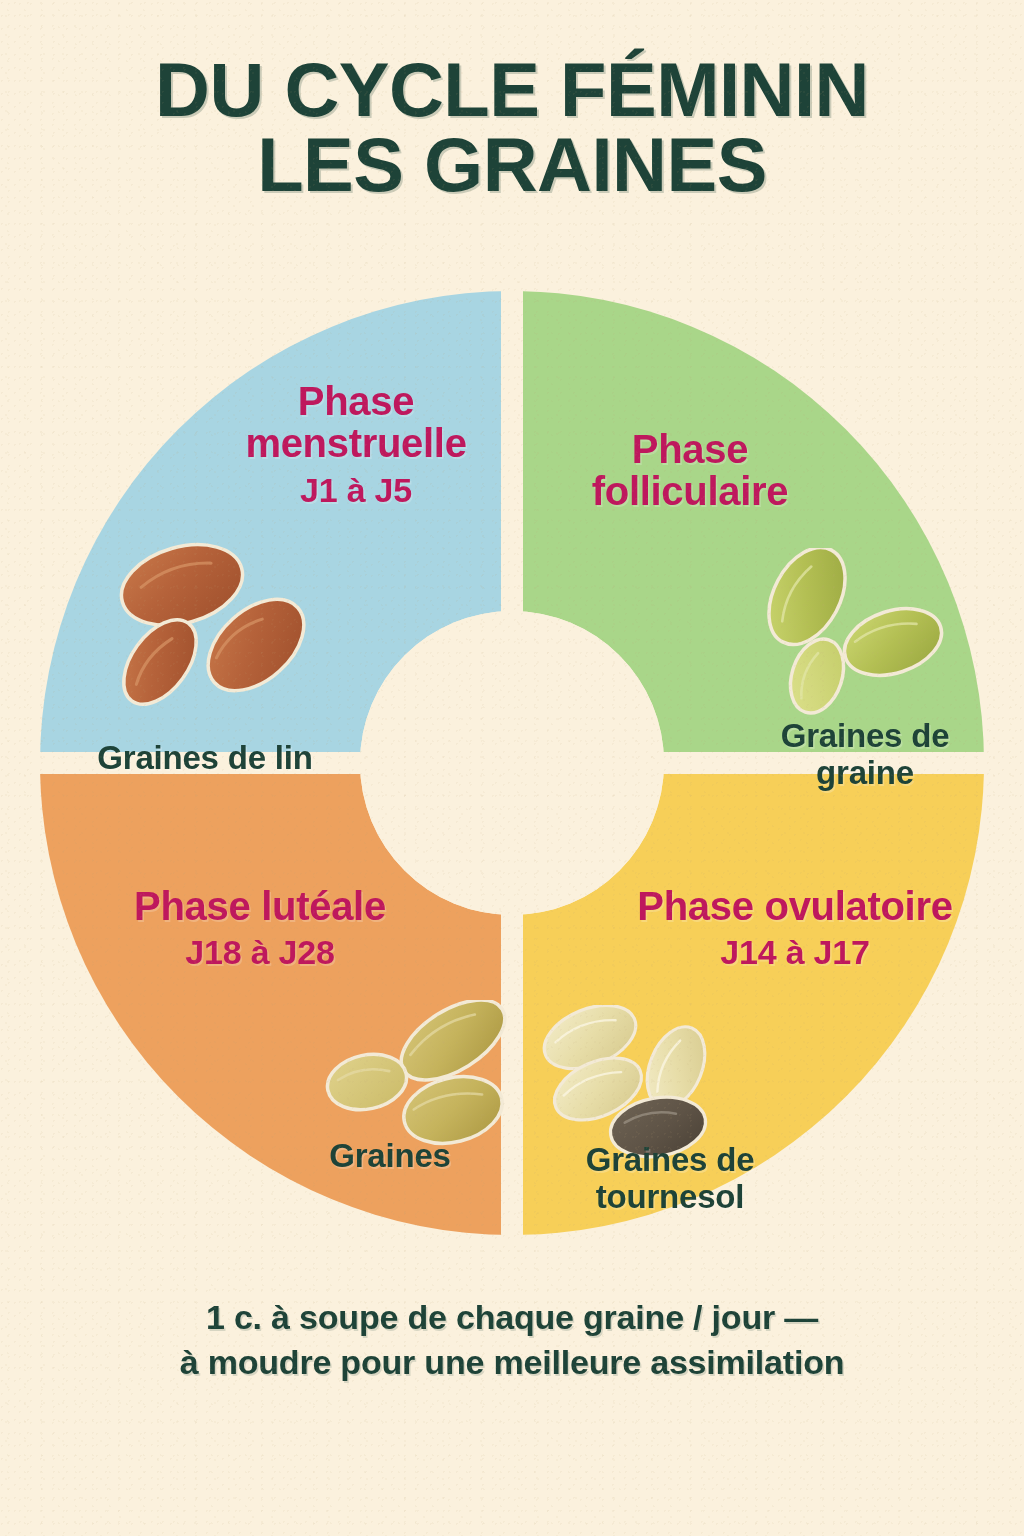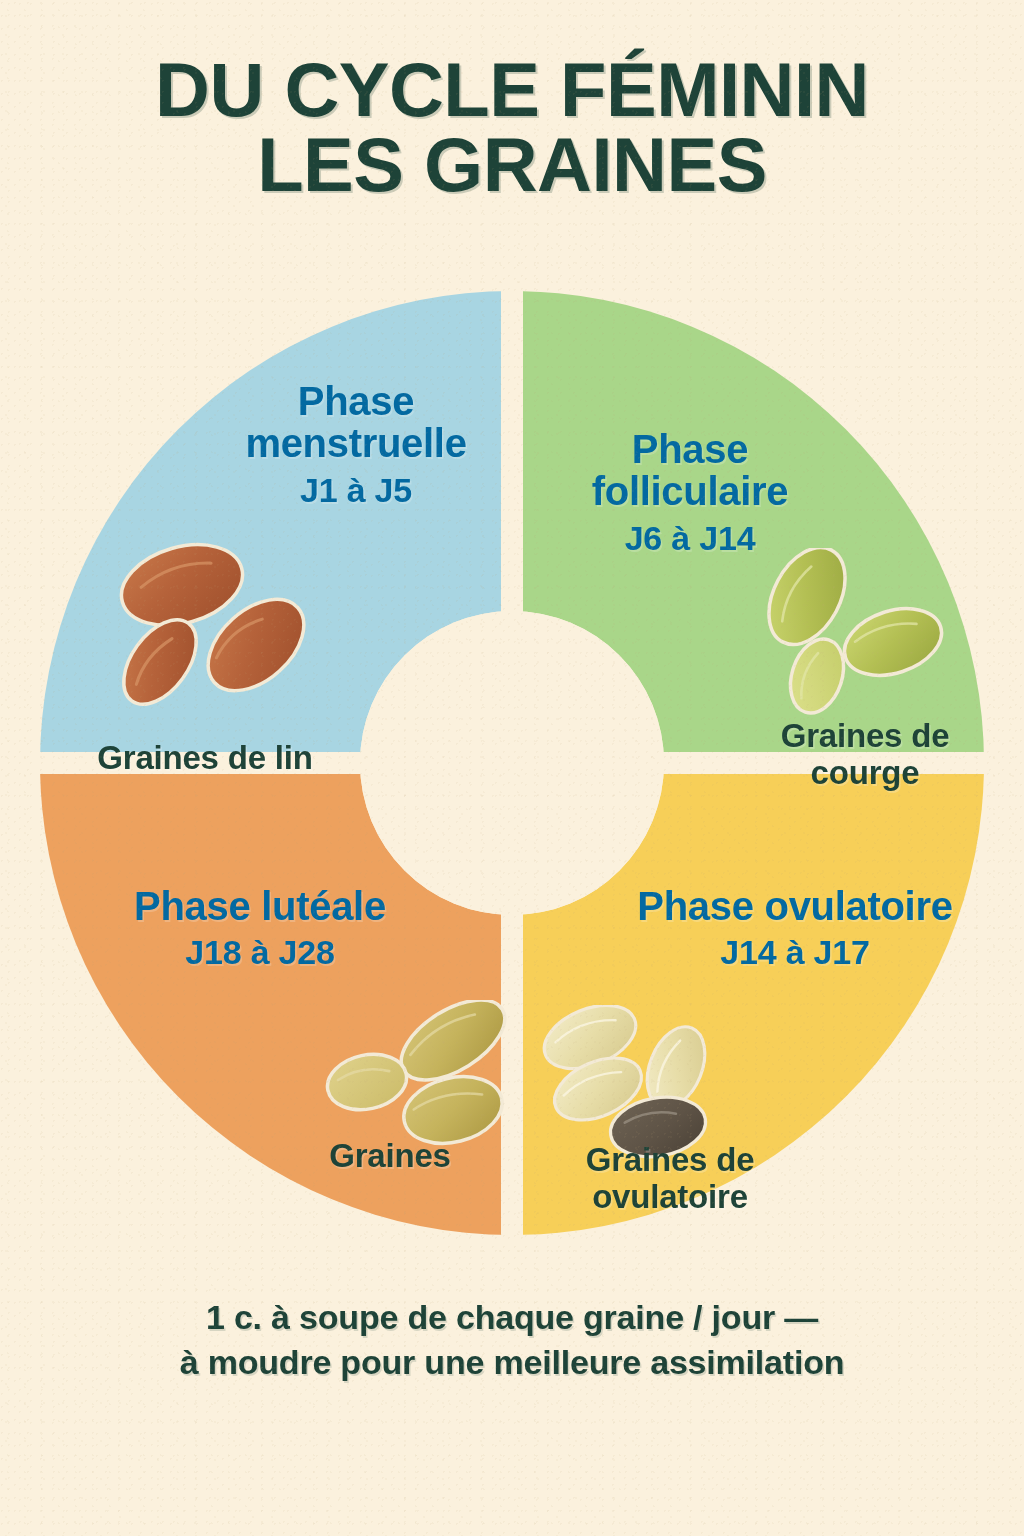--- a/index.html
+++ b/index.html
@@ -58,21 +58,21 @@
     width: 954px;
     height: 954px;
     z-index: 10;
   }
   .donut-svg { display: block; width: 954px; height: 954px; }
 
   
   .seg-text {
     position: absolute;
     z-index: 30;
-    color: #0369a1;
+    color: #be185d;
     text-align: center;
     text-shadow: 1.5px 1.5px 0 rgba(255,255,255,.20);
   }
   .seg-name {
     display: block;
     font-size: 40px;
     font-weight: 700;
     line-height: 1.06;
     letter-spacing: -0.3px;
   }
@@ -189,21 +189,20 @@
     <circle cx="477" cy="477" r="152" fill="#fbf1dd"></circle>
   </svg>
 </div>
 
 <div class="seg-text" id="txt-menstruelle">
   <span class="seg-name">Phase menstruelle</span>
   <span class="seg-days">J1 à J5</span>
 </div>
 <div class="seg-text" id="txt-folliculaire">
   <span class="seg-name">Phase folliculaire</span>
-  <span class="seg-days">J6 à J14</span>
 </div>
 <div class="seg-text" id="txt-luteale">
   <span class="seg-name">Phase lutéale</span>
   <span class="seg-days">J18 à J28</span>
 </div>
 <div class="seg-text" id="txt-ovulatoire">
   <span class="seg-name">Phase ovulatoire</span>
   <span class="seg-days">J14 à J17</span>
 </div>
 
@@ -304,22 +303,22 @@
     <g fill="none" stroke="#fbf6e2" stroke-width="2.4" opacity=".8" stroke-linecap="round">
       <path d="M16 24 q32 -12 64 2" transform="rotate(-22 50 32)"></path>
       <path d="M106 54 q28 -10 56 2" transform="rotate(-68 136 62)"></path>
       <path d="M24 76 q30 -11 62 2" transform="rotate(-24 58 84)"></path>
     </g>
     <path d="M86 112 q26 -10 52 0" fill="none" stroke="#9a9083" stroke-width="2.6" opacity=".75" stroke-linecap="round" transform="rotate(-10 118 122)"></path>
   </svg>
 </div>
 
 <div class="seed-label" id="lbl-lin">Graines de lin</div>
-<div class="seed-label" id="lbl-courge">Graines de courge</div>
+<div class="seed-label" id="lbl-courge">Graines de graine</div>
 <div class="seed-label" id="lbl-graines">Graines</div>
-<div class="seed-label" id="lbl-tournesol">Graines de ovulatoire</div>
+<div class="seed-label" id="lbl-tournesol">Graines de tournesol</div>
 
 <div class="footer">
   <span class="footer-line">1 c. à soupe de chaque graine / jour —</span>
   <span class="footer-line">à moudre pour une meilleure assimilation</span>
 </div>
 
 <div class="grain"></div>
 
 </body></html>

